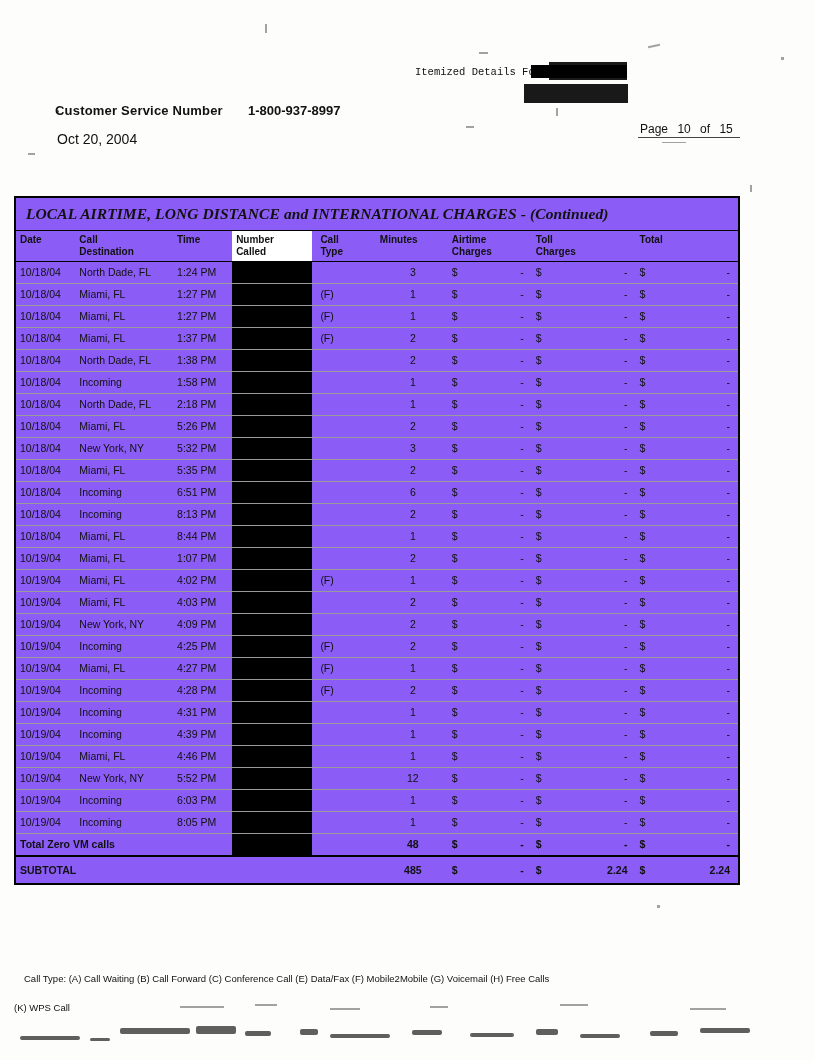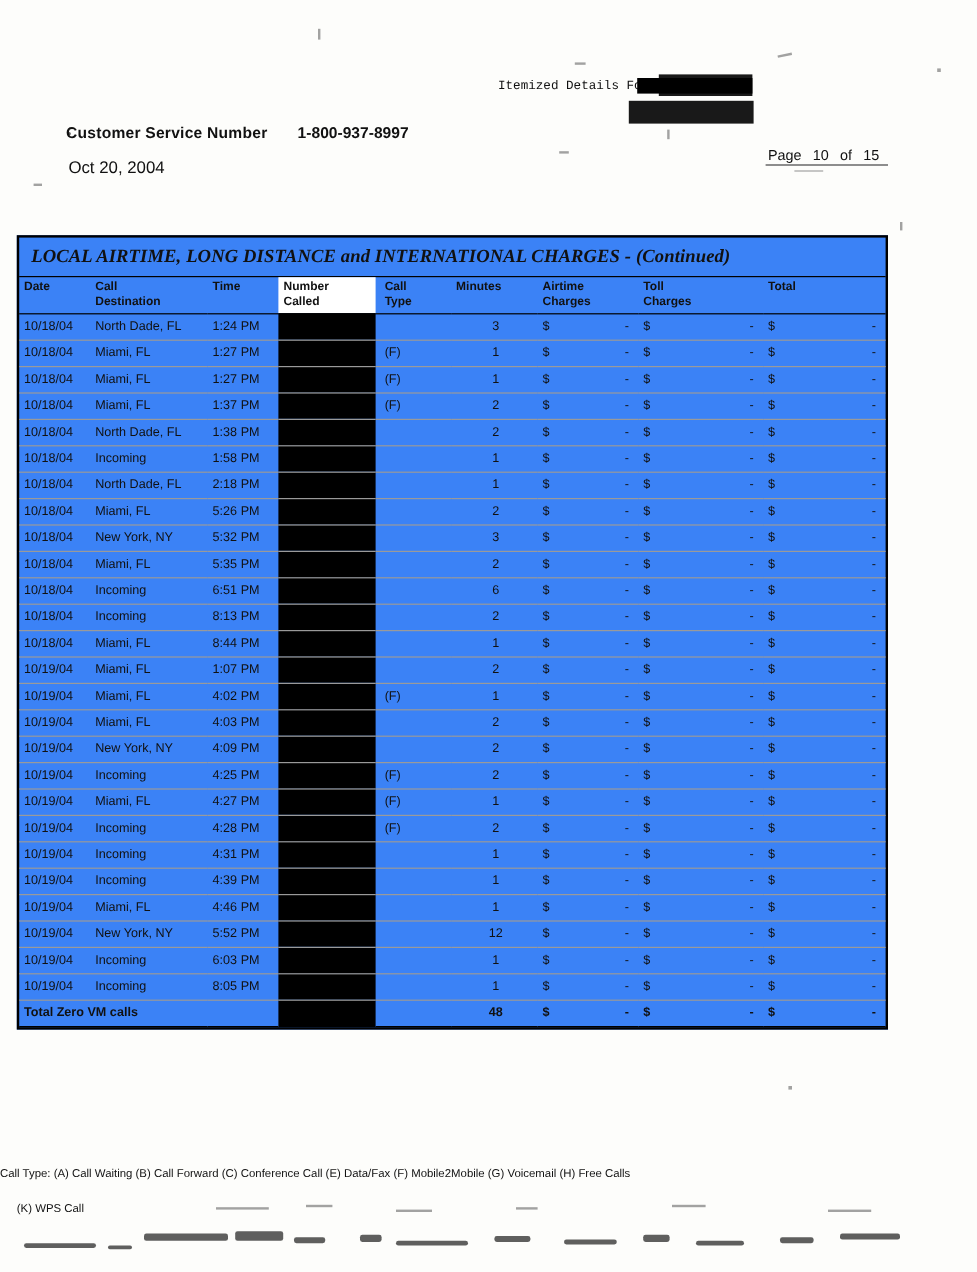--- a/index.html
+++ b/index.html
@@ -84,21 +84,21 @@
     border-bottom: 1px solid #444;
   }
   .dot { position: absolute; background: #555; border-radius: 50%; }
   
   .table-wrap {
     position: absolute;
     left: 14px;
     top: 196px;
     width: 722px;
     border: 2px solid #000;
-    background: #3b82f6;
+    background: #8b5cf6;
   }
   .tbl-title {
     font-family: "Liberation Serif", serif;
     font-style: italic;
     font-weight: bold;
     font-size: 15.5px;
     padding: 7px 0 7px 10px;
     border-bottom: 1.5px solid #000;
     letter-spacing: .1px;
   }
@@ -166,21 +166,21 @@
     height: 100%;
     font-size: 11px;
     font-weight: bold;
   }
   .totals-box .lbl { padding-left: 8px; flex: 1; }
   .totals-box .dollar { width: 26px; }
   .totals-box .amt { width: 70px; text-align: right; padding-right: 10px; }
   
   .legend {
     position: absolute;
-    left: 0;
+    left: 24px;
     top: 973px;
     font-size: 9.5px;
   }
   .legend2 {
     position: absolute;
     left: 14px;
     top: 1002px;
     font-size: 9.5px;
   }
   .speck {
@@ -965,20 +965,42 @@
                 <span>-</span>
               </div>
             </td>
             <td class="c-tot">
               <div class="money">
                 <span>$</span>
                 <span>-</span>
               </div>
             </td>
           </tr>
+          <tr class="subtotal">
+            <td colspan="5">SUBTOTAL</td>
+            <td class="c-min" style="text-align: center;">485</td>
+            <td class="c-air">
+              <div class="money">
+                <span>$</span>
+                <span>-</span>
+              </div>
+            </td>
+            <td class="c-toll">
+              <div class="money">
+                <span>$</span>
+                <span>2.24</span>
+              </div>
+            </td>
+            <td class="c-tot">
+              <div class="money">
+                <span>$</span>
+                <span>2.24</span>
+              </div>
+            </td>
+          </tr>
         </tbody>
     </table>
   </div>
 
 
   <div class="legend">Call Type: (A) Call Waiting (B) Call Forward (C) Conference Call (E) Data/Fax (F) Mobile2Mobile (G) Voicemail (H) Free Calls</div>
   <div class="legend2">(K) WPS Call</div>
 
   <div class="bottom-noise">
     <div class="scratch" style="left:120px;top:8px;width:70px;height:6px;"></div>

